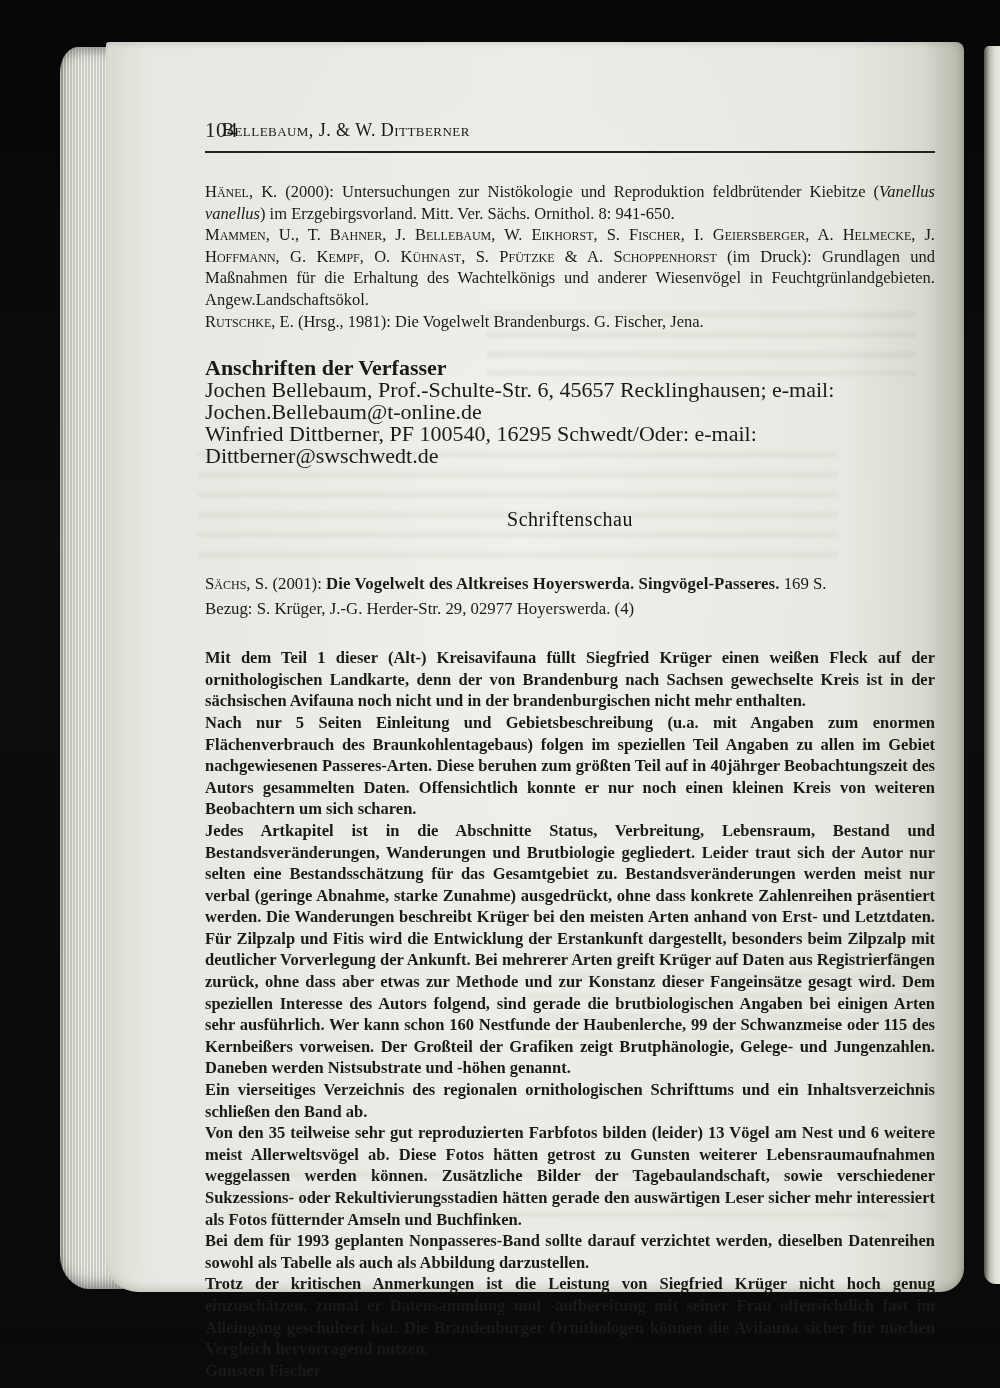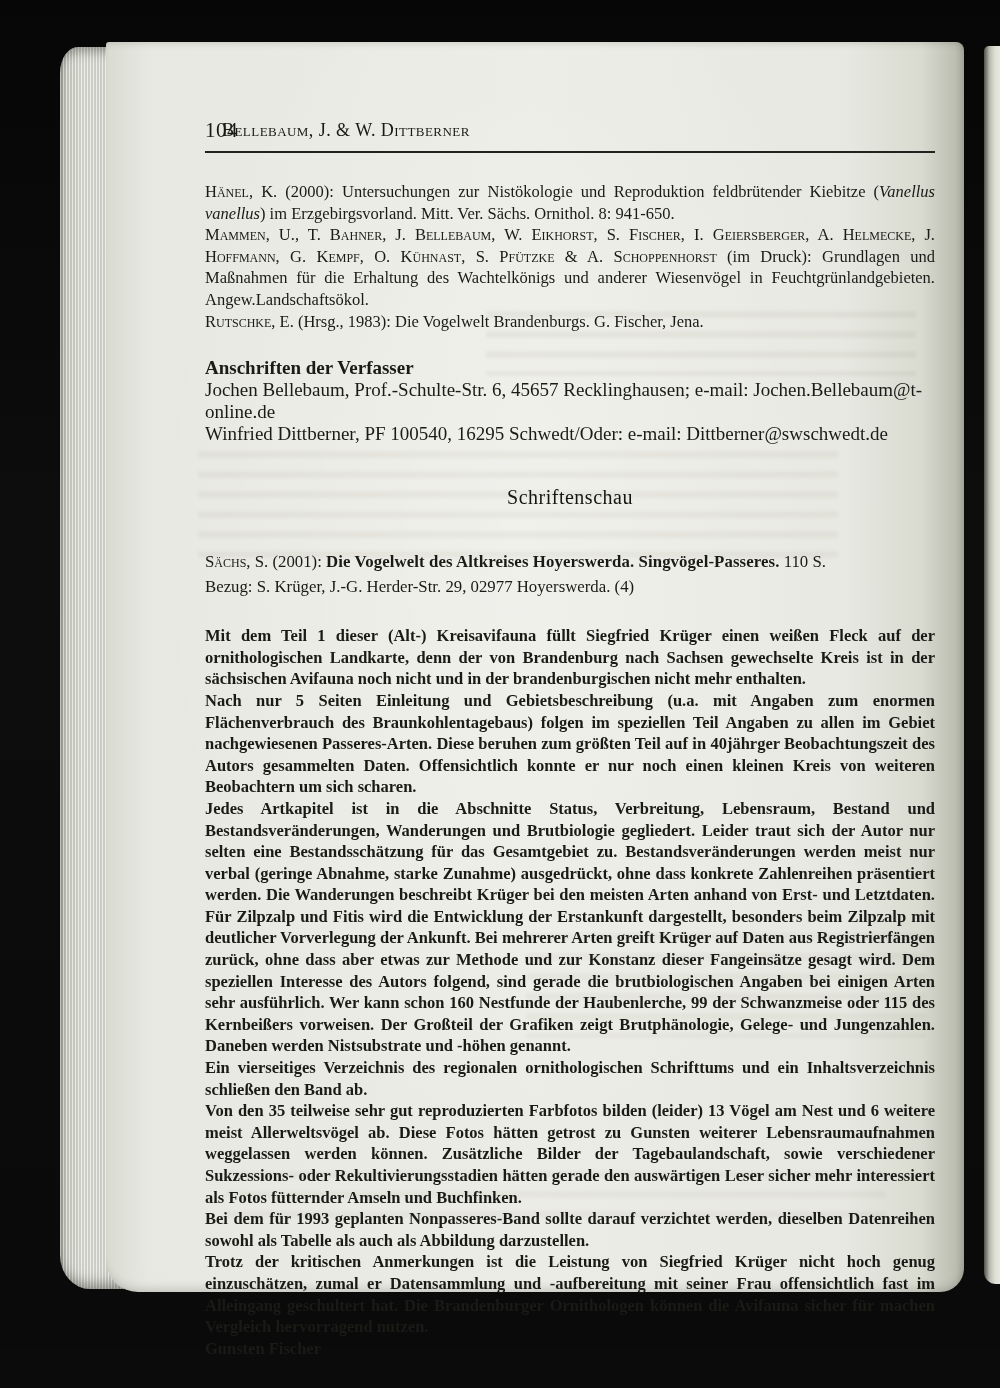--- a/index.html
+++ b/index.html
@@ -56,21 +56,21 @@
   .pagehead { position: relative; height: 24px; }
   .pagenum { position: absolute; left: 0; top: 0; font-size: 21px; letter-spacing: .5px; }
   .runhead { position: absolute; left: 17px; right: 0; top: 2px; text-align: left;
     font-size: 18px; letter-spacing: .45px; }
   .sc { font-variant: small-caps; }
   .rule { height: 2px; background: #21211e; margin-top: 9px; }
 
   .refs { margin-top: 28px; font-size: 16.5px; line-height: 21.6px; text-align: justify; hyphens: auto; }
   .refs p { margin: 0; }
 
-  .addresses { margin-top: 25px; font-size: 19px; line-height: 22px; }
+  .addresses { margin-top: 25px; font-size: 22px; line-height: 22px; }
   .addresses p { margin: 0; }
   .addr-h { font-weight: bold; }
 
   .section-title { margin: 41px 0 0 0; text-align: center; font-size: 20px;
     font-weight: 500; letter-spacing: .5px; color: #151512; }
 
   .entry { margin-top: 40px; font-size: 16.8px; line-height: 25px; }
   .entry p { margin: 0; }
   .entry b { letter-spacing: .1px; }
 
@@ -94,33 +94,33 @@
 
       <div class="pagehead">
         <span class="pagenum">104</span>
         <span class="runhead sc">Bellebaum, J. &amp; W. Dittberner</span>
       </div>
       <div class="rule"></div>
 
       <div class="refs">
         <p><span class="sc">Hänel, K.</span><span> (2000): Untersuchungen zur Nistökologie und Reproduktion feldbrütender Kiebitze (</span><i>Vanellus vanellus</i><span>) im Erzgebirgsvorland. Mitt. Ver. Sächs. Ornithol. 8: 941-650.</span></p>
         <p><span class="sc">Mammen, U., T. Bahner, J. Bellebaum, W. Eikhorst, S. Fischer, I. Geiersberger, A. Helmecke, J. Hoffmann, G. Kempf, O. Kühnast, S. Pfützke &amp; A. Schoppenhorst</span><span> (im Druck): Grundlagen und Maßnahmen für die Erhaltung des Wachtelkönigs und anderer Wiesenvögel in Feuchtgrünlandgebieten. Angew.Landschaftsökol.</span></p>
-        <p><span class="sc">Rutschke, E.</span><span> (Hrsg., 1983): Die Vogelwelt Brandenburgs. G. Fischer, Jena.</span></p>
+        <p><span class="sc">Rutschke, E.</span><span> (Hrsg., 1981): Die Vogelwelt Brandenburgs. G. Fischer, Jena.</span></p>
       </div>
 
       <div class="addresses">
         <p class="addr-h">Anschriften der Verfasser</p>
         <p>Jochen Bellebaum, Prof.-Schulte-Str. 6, 45657 Recklinghausen; e-mail: Jochen.Bellebaum@t-online.de</p>
         <p>Winfried Dittberner, PF 100540, 16295 Schwedt/Oder: e-mail: Dittberner@swschwedt.de</p>
       </div>
 
       <h1 class="section-title">Schriftenschau</h1>
 
       <div class="entry">
-        <p><span class="sc">Sächs, S.</span><span> (2001): </span><b>Die Vogelwelt des Altkreises Hoyerswerda. Singvögel-Passeres.</b><span> 110 S.</span></p>
+        <p><span class="sc">Sächs, S.</span><span> (2001): </span><b>Die Vogelwelt des Altkreises Hoyerswerda. Singvögel-Passeres.</b><span> 169 S.</span></p>
         <p>Bezug: S. Krüger, J.-G. Herder-Str. 29, 02977 Hoyerswerda. (4)</p>
       </div>
 
       <div class="bodytext">
         <p>Mit dem Teil 1 dieser (Alt-) Kreisavifauna füllt Siegfried Krüger einen weißen Fleck auf der ornithologischen Landkarte, denn der von Brandenburg nach Sachsen gewechselte Kreis ist in der sächsischen Avifauna noch nicht und in der brandenburgischen nicht mehr enthalten.</p>
         <p>Nach nur 5 Seiten Einleitung und Gebietsbeschreibung (u.a. mit Angaben zum enormen Flächenverbrauch des Braunkohlentagebaus) folgen im speziellen Teil Angaben zu allen im Gebiet nachgewiesenen Passeres-Arten. Diese beruhen zum größten Teil auf in 40jährger Beobachtungszeit des Autors gesammelten Daten. Offensichtlich konnte er nur noch einen kleinen Kreis von weiteren Beobachtern um sich scharen.</p>
         <p>Jedes Artkapitel ist in die Abschnitte Status, Verbreitung, Lebensraum, Bestand und Bestandsveränderungen, Wanderungen und Brutbiologie gegliedert. Leider traut sich der Autor nur selten eine Bestandsschätzung für das Gesamtgebiet zu. Bestandsveränderungen werden meist nur verbal (geringe Abnahme, starke Zunahme) ausgedrückt, ohne dass konkrete Zahlenreihen präsentiert werden. Die Wanderungen beschreibt Krüger bei den meisten Arten anhand von Erst- und Letztdaten. Für Zilpzalp und Fitis wird die Entwicklung der Erstankunft dargestellt, besonders beim Zilpzalp mit deutlicher Vorverlegung der Ankunft. Bei mehrerer Arten greift Krüger auf Daten aus Registrierfängen zurück, ohne dass aber etwas zur Methode und zur Konstanz dieser Fangeinsätze gesagt wird. Dem speziellen Interesse des Autors folgend, sind gerade die brutbiologischen Angaben bei einigen Arten sehr ausführlich. Wer kann schon 160 Nestfunde der Haubenlerche, 99 der Schwanzmeise oder 115 des Kernbeißers vorweisen. Der Großteil der Grafiken zeigt Brutphänologie, Gelege- und Jungenzahlen. Daneben werden Nistsubstrate und -höhen genannt.</p>
         <p>Ein vierseitiges Verzeichnis des regionalen ornithologischen Schrifttums und ein Inhaltsverzeichnis schließen den Band ab.</p>
         <p>Von den 35 teilweise sehr gut reproduzierten Farbfotos bilden (leider) 13 Vögel am Nest und 6 weitere meist Allerweltsvögel ab. Diese Fotos hätten getrost zu Gunsten weiterer Lebensraumaufnahmen weggelassen werden können. Zusätzliche Bilder der Tagebaulandschaft, sowie verschiedener Sukzessions- oder Rekultivierungsstadien hätten gerade den auswärtigen Leser sicher mehr interessiert als Fotos fütternder Amseln und Buchfinken.</p>
         <p>Bei dem für 1993 geplanten Nonpasseres-Band sollte darauf verzichtet werden, dieselben Datenreihen sowohl als Tabelle als auch als Abbildung darzustellen.</p>

